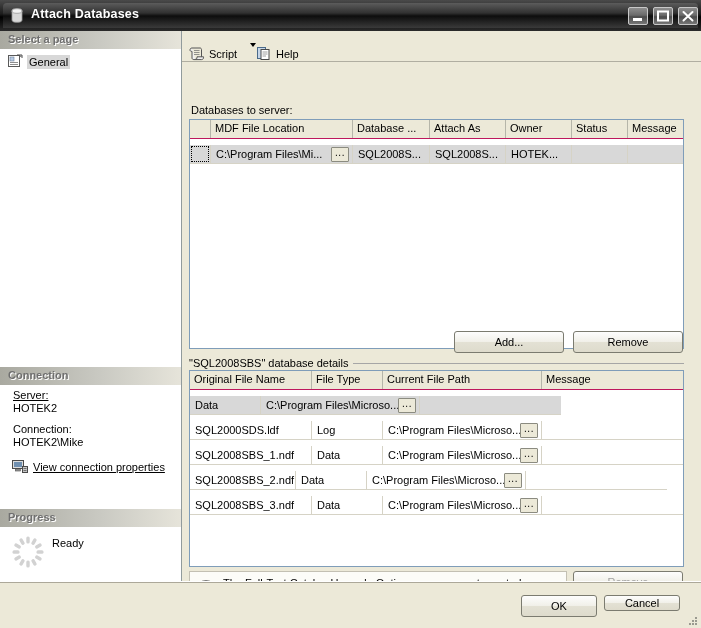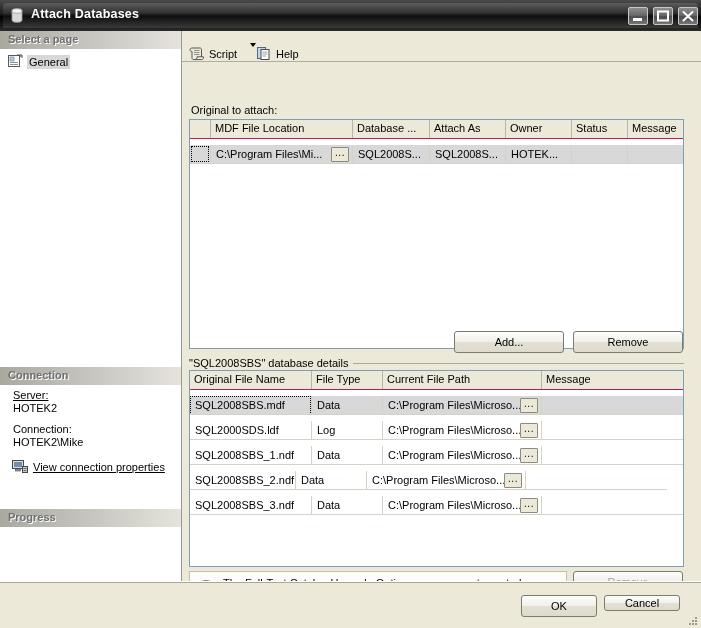--- a/index.html
+++ b/index.html
@@ -435,20 +435,41 @@
           <line x1="11.5" y1="11.5" x2="14.5" y2="11.5" stroke="#4a4a4a" stroke-width="0.7"></line>
         </svg>
       </span>
       <a id="conn-link">View connection properties</a>
     </div>
 
     <div class="panel-head" id="prog-head">
       <span>Progress</span>
     </div>
 
+    <div id="prog-body">
+      <span id="prog-spinner">
+        <svg width="34" height="34" viewBox="0 0 34 34">
+          <g fill="#d2d2d2">
+            <rect x="15.3" y="1.5" width="3.4" height="7" rx="1.5" transform="rotate(0 17 17)"></rect>
+            <rect x="15.3" y="1.5" width="3.4" height="7" rx="1.5" transform="rotate(30 17 17)"></rect>
+            <rect x="15.3" y="1.5" width="3.4" height="7" rx="1.5" transform="rotate(60 17 17)"></rect>
+            <rect x="15.3" y="1.5" width="3.4" height="7" rx="1.5" transform="rotate(90 17 17)"></rect>
+            <rect x="15.3" y="1.5" width="3.4" height="7" rx="1.5" transform="rotate(120 17 17)"></rect>
+            <rect x="15.3" y="1.5" width="3.4" height="7" rx="1.5" transform="rotate(150 17 17)"></rect>
+            <rect x="15.3" y="1.5" width="3.4" height="7" rx="1.5" transform="rotate(180 17 17)"></rect>
+            <rect x="15.3" y="1.5" width="3.4" height="7" rx="1.5" transform="rotate(210 17 17)"></rect>
+            <rect x="15.3" y="1.5" width="3.4" height="7" rx="1.5" transform="rotate(240 17 17)"></rect>
+            <rect x="15.3" y="1.5" width="3.4" height="7" rx="1.5" transform="rotate(270 17 17)"></rect>
+            <rect x="15.3" y="1.5" width="3.4" height="7" rx="1.5" transform="rotate(300 17 17)"></rect>
+            <rect x="15.3" y="1.5" width="3.4" height="7" rx="1.5" transform="rotate(330 17 17)"></rect>
+          </g>
+        </svg>
+      </span>
+      <div id="prog-text">Ready</div>
+    </div>
   </div>
 
   <div id="right-area">
 
     <div id="toolbar">
       <div class="tool-btn" id="script-btn">
         <span>
           <svg width="16" height="15" viewBox="0 0 16 15">
             <path d="M3 2 C1.5 2 1 3 1 4 C1 5 1.8 5.4 3 5.4 L3 12 C3 13 3.8 13.6 5 13.6 L12.5 13.6 C13.7 13.6 14.5 12.8 14.5 11.8 L14.5 10.8 L8 10.8 L8 12 C8 12.7 7.3 13.2 6.5 13.2" fill="#f0f0f0" stroke="#555555" stroke-width="1"></path>
             <path d="M3 2 L11 2 C12 2 12.5 2.8 12.5 3.6 L12.5 10.8" fill="none" stroke="#555555" stroke-width="1"></path>
@@ -470,21 +491,21 @@
             <line x1="5.5" y1="8" x2="10.5" y2="8" stroke="#888888" stroke-width="0.8"></line>
             <line x1="5.5" y1="10" x2="9" y2="10" stroke="#888888" stroke-width="0.8"></line>
           </svg>
         </span>
         <span>Help</span>
       </div>
     </div>
 
     <div id="content">
 
-      <div class="field-label" id="lbl-dbs">Original to attach:</div>
+      <div class="field-label" id="lbl-dbs">Databases to server:</div>
 
       <div class="grid" id="grid-attach">
         <div class="grid-header">
           <div class="hcell" style="width:21px;padding-left:0"></div>
           <div class="hcell" style="width:142px">MDF File Location</div>
           <div class="hcell" style="width:77px">Database ...</div>
           <div class="hcell" style="width:76px">Attach As</div>
           <div class="hcell" style="width:66px">Owner</div>
           <div class="hcell" style="width:56px">Status</div>
           <div class="hcell last" style="width:55px">Message</div>
@@ -516,23 +537,20 @@
 
       <div class="grid" id="grid-details">
         <div class="grid-header">
           <div class="hcell" style="width:122px">Original File Name</div>
           <div class="hcell" style="width:71px">File Type</div>
           <div class="hcell" style="width:159px">Current File Path</div>
           <div class="hcell last" style="width:141px">Message</div>
         </div>
 
         <div class="grid-row row-selected">
-          <div class="cell" style="width:122px;padding-left:0">
-            <span class="cell-text-dotted" style="display:block;height:17px;line-height:16px;padding-left:4px;">SQL2008SBS.mdf</span>
-          </div>
           <div class="cell" style="width:71px">Data</div>
           <div class="cell" style="width:159px">
             <span>C:\Program Files\Microso...</span>
             <span class="ellipsis-btn">...</span>
           </div>
           <div class="cell last" style="width:141px"></div>
         </div>
 
         <div class="grid-row">
           <div class="cell" style="width:122px">SQL2000SDS.ldf</div>

